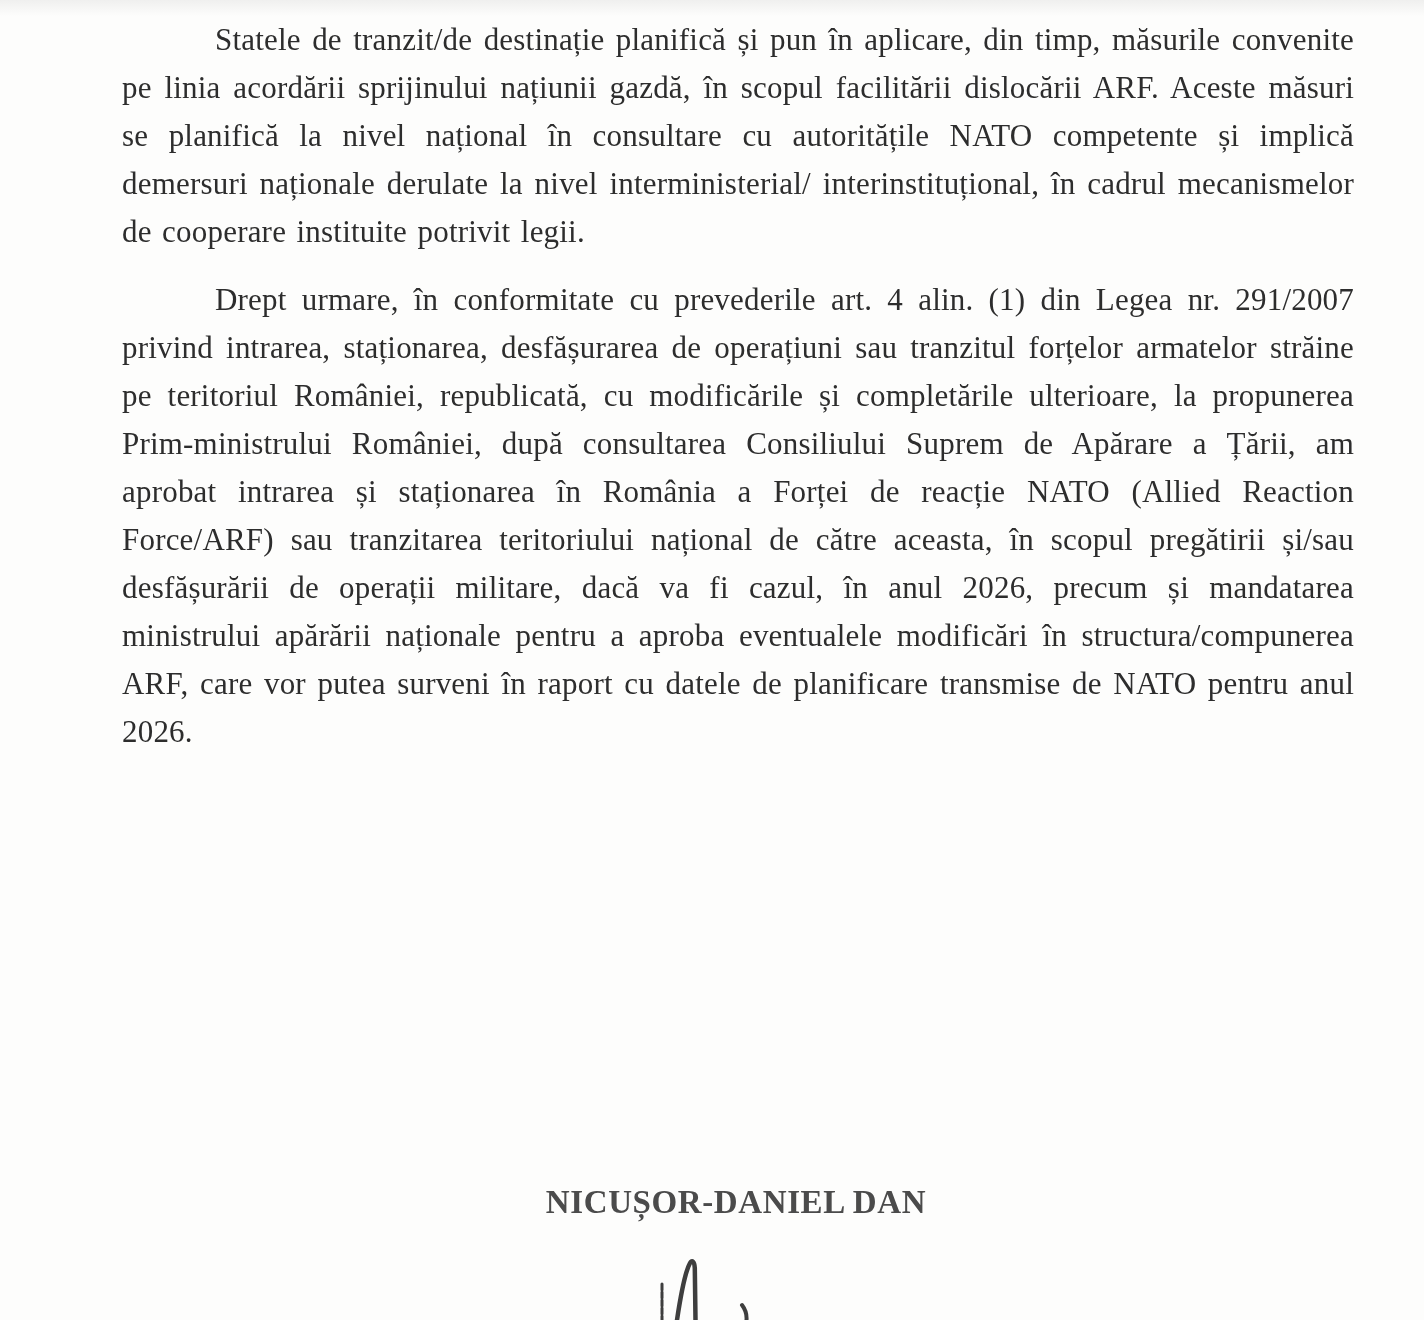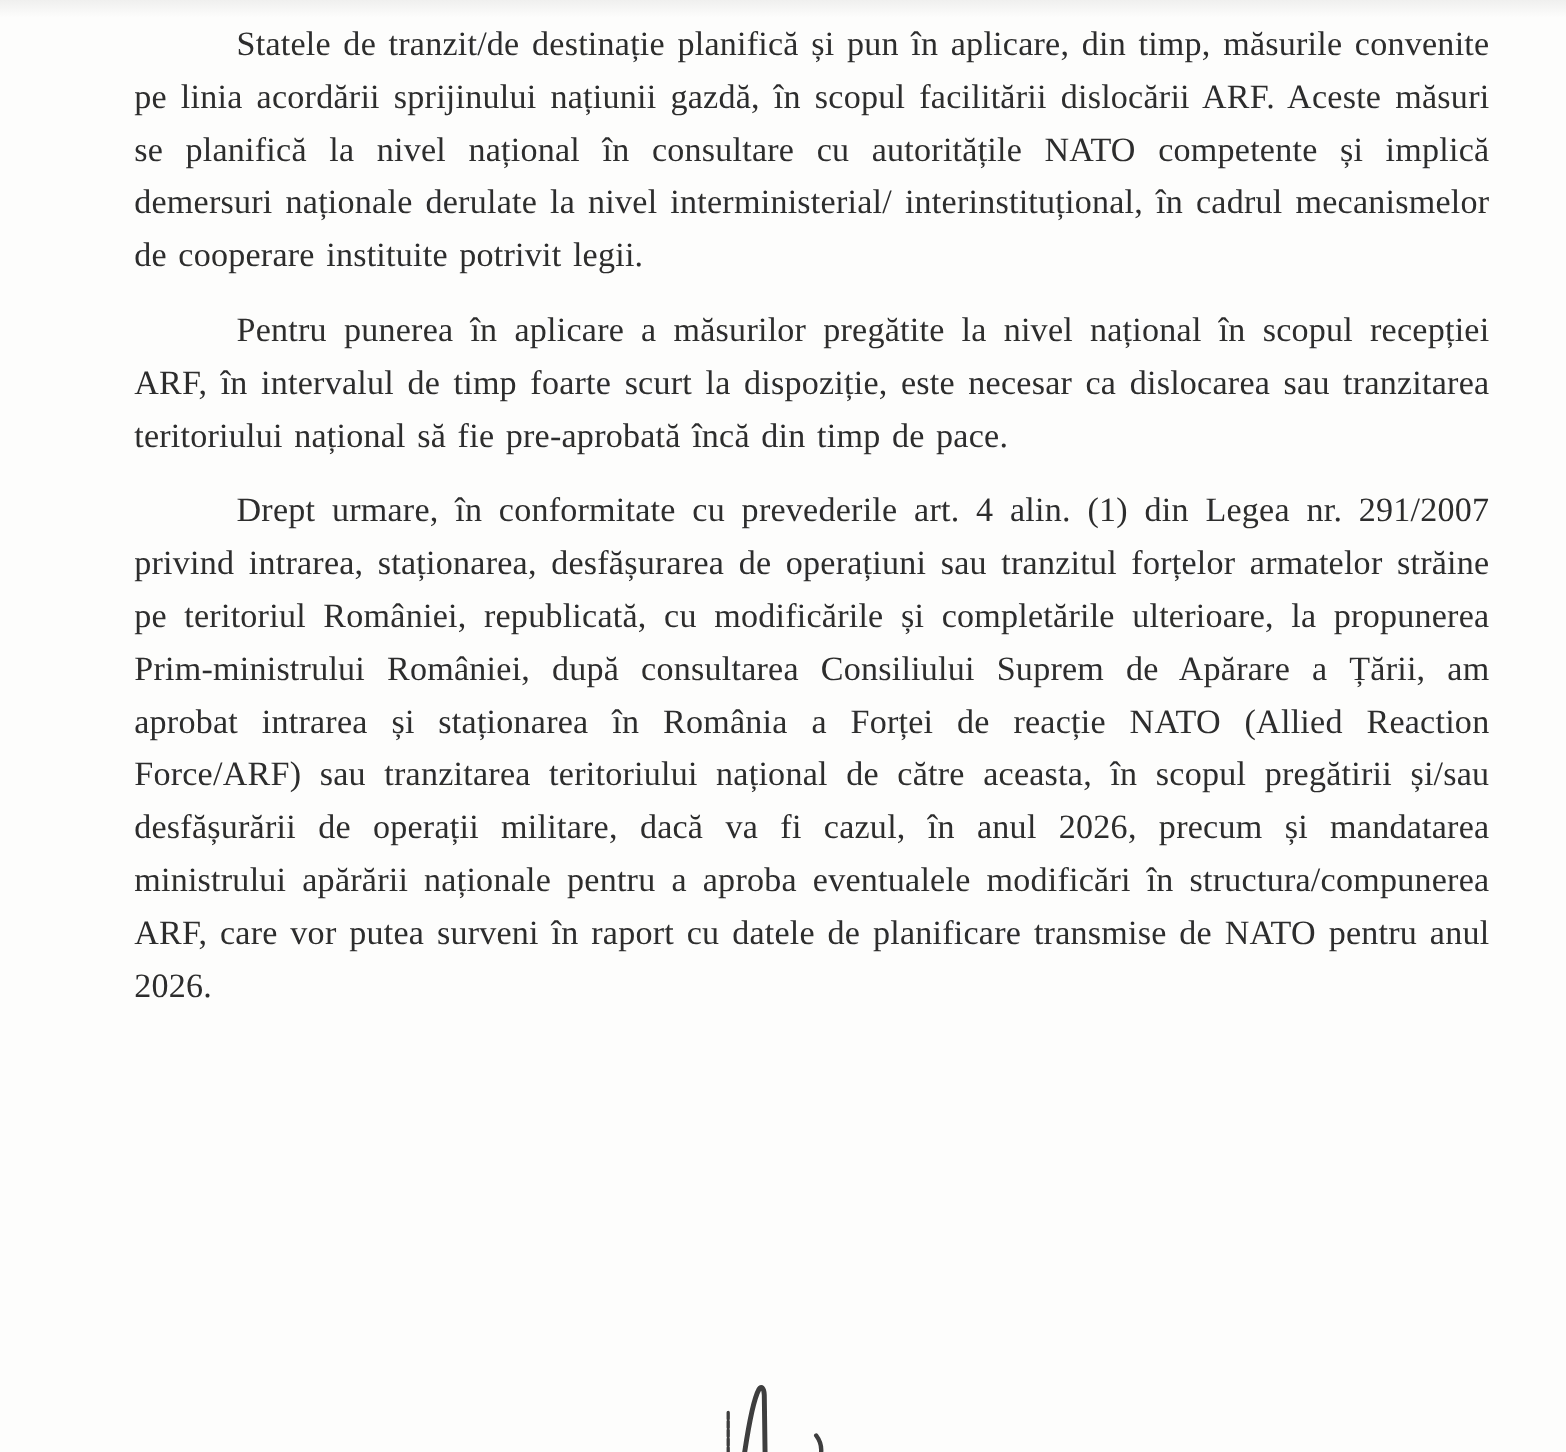--- a/index.html
+++ b/index.html
@@ -76,25 +76,25 @@
   }
 </style>
 </head>
 <body>
 
 <div class="page">
   <div class="scan-edge"></div>
 
   <div class="content">
     <p class="body-para">Statele de tranzit/de destinație planifică și pun în aplicare, din timp, măsurile convenite pe linia acordării sprijinului națiunii gazdă, în scopul facilitării dislocării ARF. Aceste măsuri se planifică la nivel național în consultare cu autoritățile NATO competente și implică demersuri naționale derulate la nivel interministerial/ interinstituțional, în cadrul mecanismelor de cooperare instituite potrivit legii.</p>
-    <p class="body-para">Pentru punerea în aplicare a măsurilor pregătite la nivel național în scopul recepției ARF, în intervalul de timp foarte scurt la dispoziție, este necesar ca dislocarea sau tranzitarea teritoriului național să fie pre-aprobată încă din timp de pace.</p>
     <p class="body-para">Drept urmare, în conformitate cu prevederile art. 4 alin. (1) din Legea nr. 291/2007 privind intrarea, staționarea, desfășurarea de operațiuni sau tranzitul forțelor armatelor străine pe teritoriul României, republicată, cu modificările și completările ulterioare, la propunerea Prim-ministrului României, după consultarea Consiliului Suprem de Apărare a Țării, am aprobat intrarea și staționarea în România a Forței de reacție NATO (Allied Reaction Force/ARF) sau tranzitarea teritoriului național de către aceasta, în scopul pregătirii și/sau desfășurării de operații militare, dacă va fi cazul, în anul 2026, precum și mandatarea ministrului apărării naționale pentru a aproba eventualele modificări în structura/compunerea ARF, care vor putea surveni în raport cu datele de planificare transmise de NATO pentru anul 2026.</p>
   </div>
 
   <div class="sig-block">
+    <div class="sig-name">NICUȘOR-DANIEL DAN</div>
   </div>
 
   <svg class="sig-ink" viewBox="0 0 180 64" xmlns="http://www.w3.org/2000/svg">
 
     <path d="M 52 28 L 52 64" fill="none" stroke="#3e3e3e" stroke-width="3" stroke-linecap="round" stroke-dasharray="6 2"></path>
 
     <path d="M 67 64 C 70 44, 75 16, 80 7 C 82 3.5, 84.5 5.5, 84.8 12 L 85.5 64" fill="none" stroke="#3e3e3e" stroke-width="4.5" stroke-linecap="round"></path>
 
     <path d="M 132 49 C 135 53, 137 58, 136.5 64" fill="none" stroke="#3e3e3e" stroke-width="4" stroke-linecap="round"></path>
   </svg>

